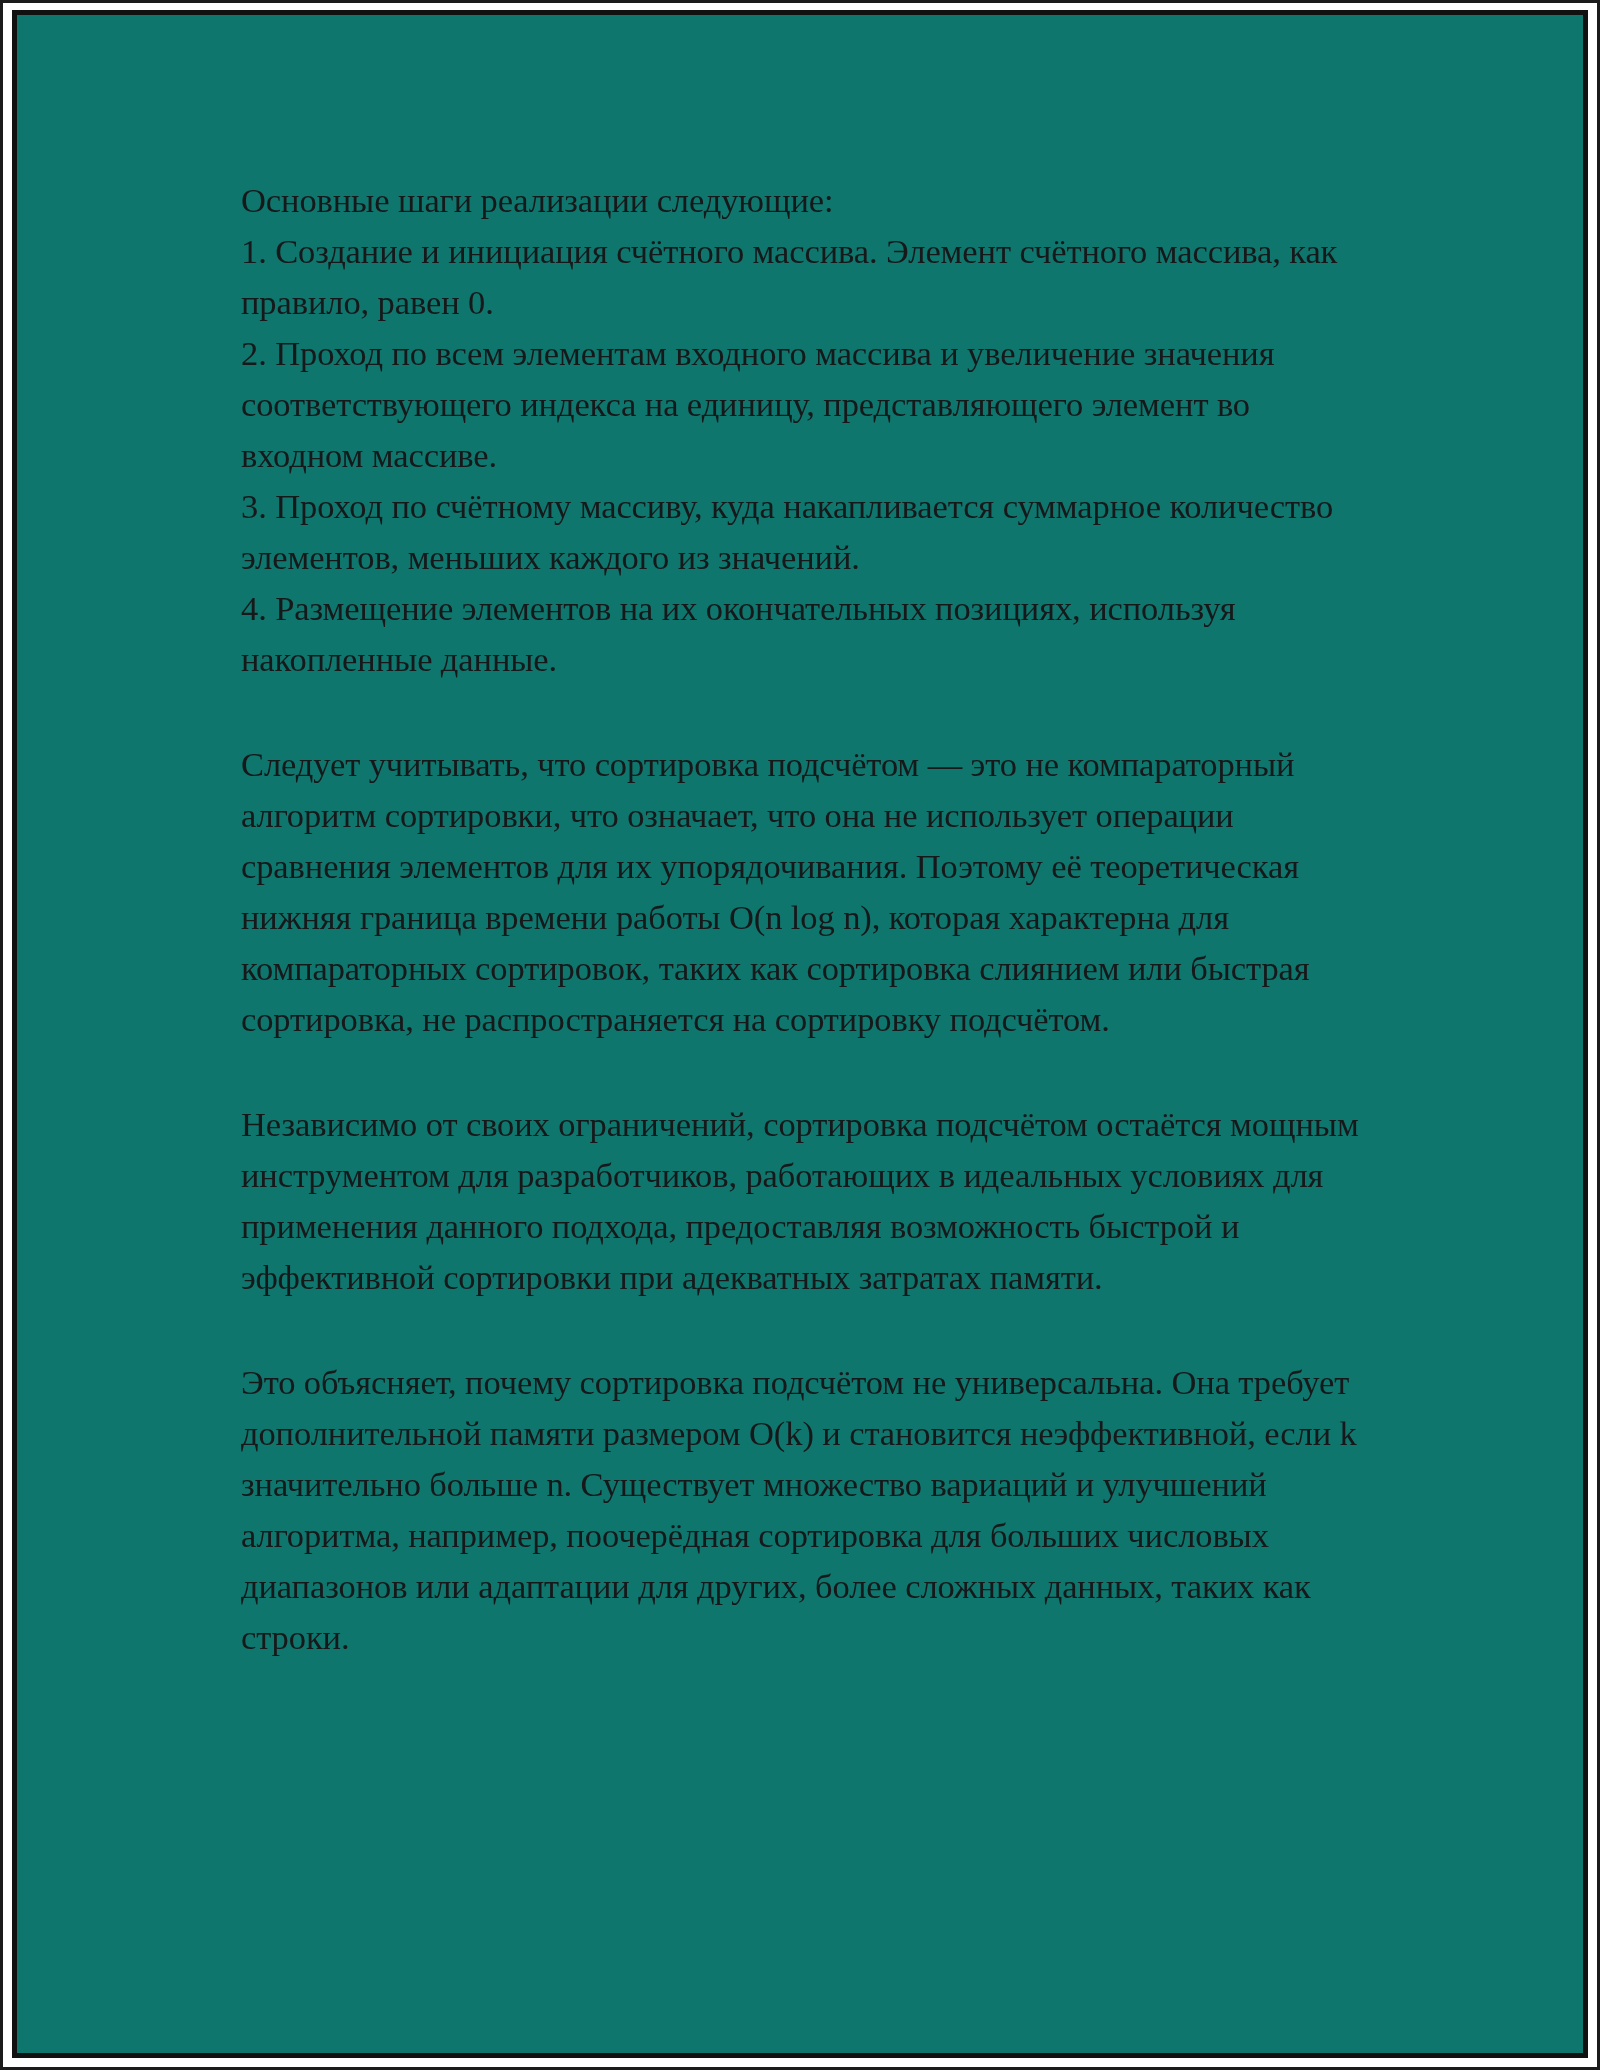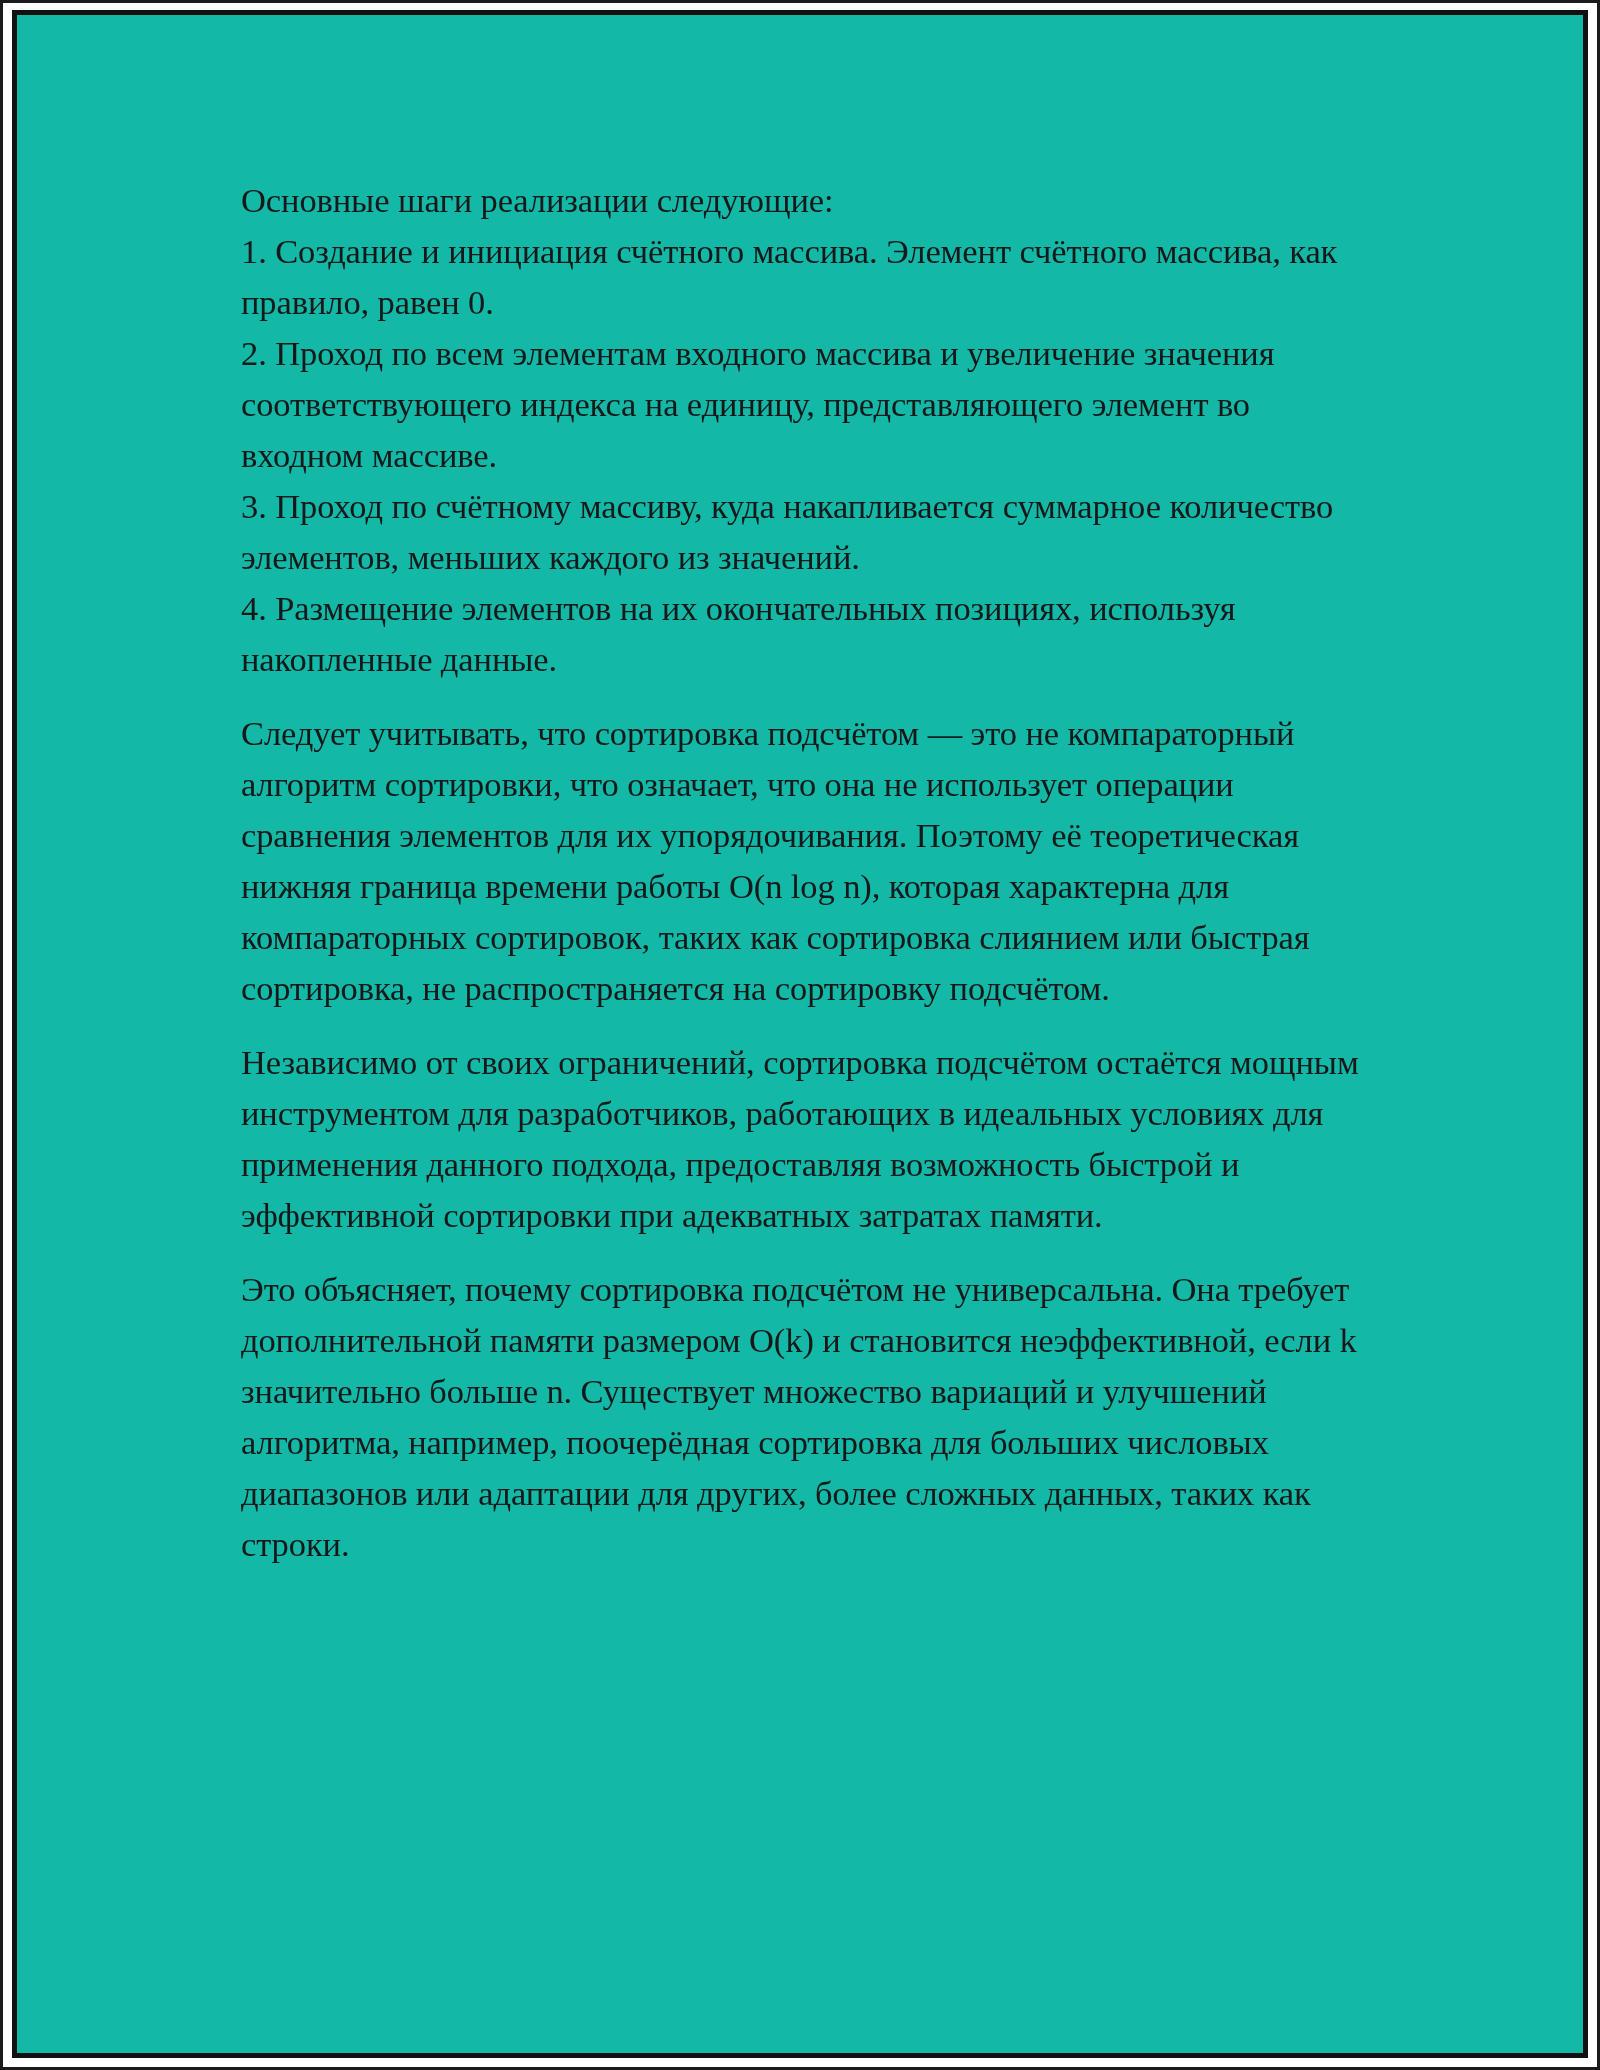--- a/index.html
+++ b/index.html
@@ -41,21 +41,21 @@
     background: #ffffff;
     box-sizing: border-box;
   }
 
   .sheet {
     position: absolute;
     left: 0;
     top: 0;
     right: 0;
     bottom: 0;
-    background: #14b8a6;
+    background: #0f766e;
     overflow: hidden;
   }
 
   .doc-body {
     position: absolute;
     left: 224px;
     top: 160px;
     width: 1130px;
   }
 
@@ -68,21 +68,21 @@
     font-stretch: condensed;
     white-space: pre-line;
     text-rendering: optimizeLegibility;
   }
 
   .para + .para {
     margin-top: 0;
   }
 
   .para.spaced {
-    margin-top: 23px;
+    margin-top: 54px;
   }
 </style>
 </head>
 <body>
 
 <div class="page">
   <div class="frame-outer">
     <div class="frame-inner">
       <div class="sheet">
 

